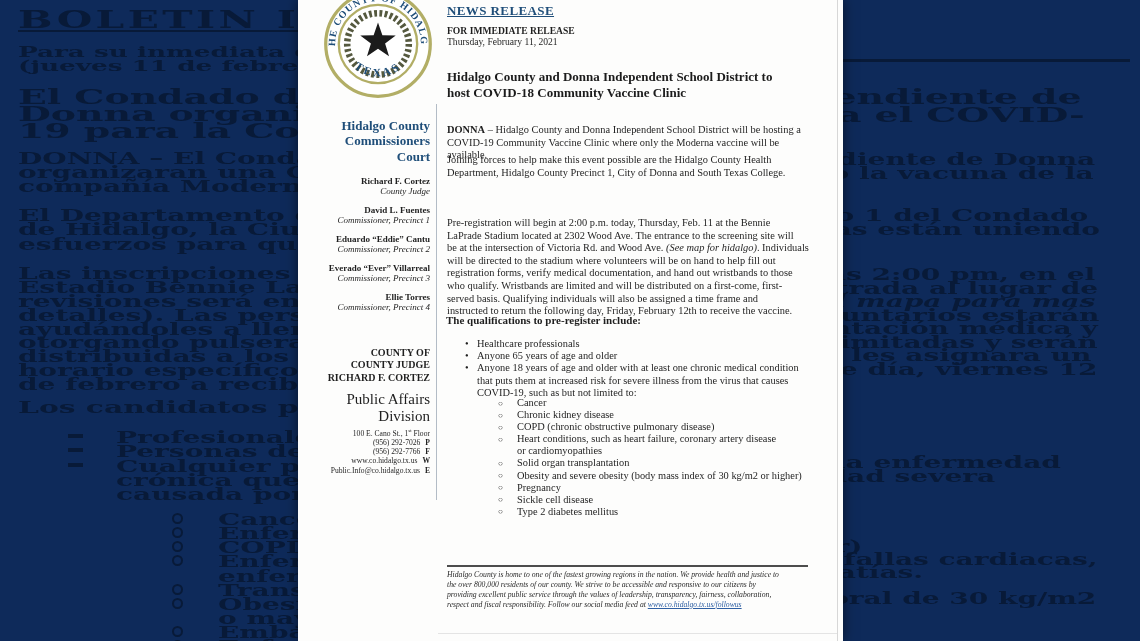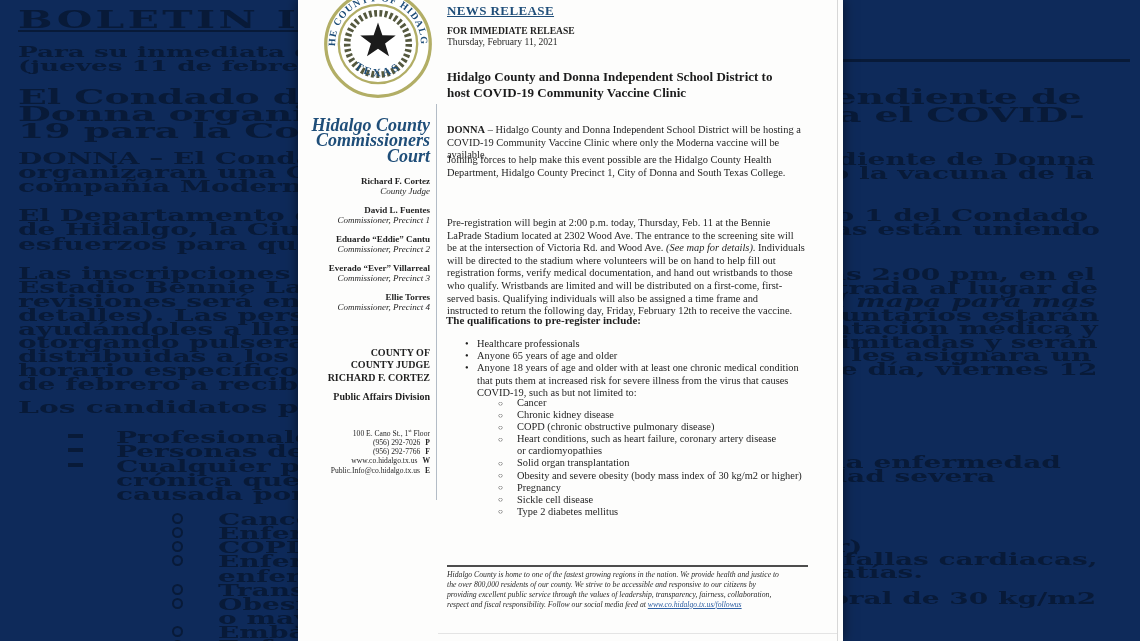--- a/index.html
+++ b/index.html
@@ -34,27 +34,27 @@
   .seal{position:absolute;left:24px;top:-12px;width:112px;height:112px;}
   .nr{position:absolute;left:149px;top:3px;font-size:13px;font-weight:bold;color:#1f4e79;
       text-decoration:underline;letter-spacing:.4px;}
   .meta{position:absolute;left:149px;top:25px;font-size:9.6px;line-height:11px;}
   .meta .b{font-weight:bold;}
   .title{position:absolute;left:149px;top:69px;width:400px;font-size:13px;font-weight:bold;
          line-height:15.5px;color:#1c1c1c;font-family:Liberation Serif, serif;}
   .vline{position:absolute;left:138px;top:104px;width:1px;height:396px;background:#b3bcc6;}
 
   .side{position:absolute;left:8px;width:124px;text-align:right;}
-  .side-head{top:118px;font-size:18px;font-weight:bold;line-height:15.3px;color:#1f4e79;font-style:italic;}
+  .side-head{top:118px;font-size:13px;font-weight:bold;line-height:15.3px;color:#1f4e79;}
   .officials{top:176px;font-size:9px;line-height:10px;}
   .off{margin-bottom:9px;}
   .off .name{font-weight:bold;}
   .off .role{font-style:italic;}
   .office{top:347px;font-size:10px;font-weight:bold;line-height:12.3px;}
-  .division{top:391px;font-size:10px;font-weight:bold;}
+  .division{top:391px;font-size:15px;font-weight:normal;}
   .addr{top:426px;font-size:7.6px;line-height:9.3px;}
   .addr .tag{font-weight:bold;margin-left:5px;}
   .addr sup{font-size:5px;}
 
   .para{position:absolute;left:149px;font-size:10.4px;line-height:12.6px;}
   .para div{white-space:nowrap;}
   .p1{top:124px;} .p2{top:154px;} .p3{top:217px;}
   .b{font-weight:bold;}
   .qual{position:absolute;left:148px;top:314px;font-size:11px;font-weight:bold;}
 
@@ -173,21 +173,21 @@
 
     <div class="nr">NEWS RELEASE</div>
 
     <div class="meta">
       <div class="b">FOR IMMEDIATE RELEASE</div>
       <div>Thursday, February 11, 2021</div>
     </div>
 
     <div class="title">
       <div>Hidalgo County and Donna Independent School District to</div>
-      <div>host COVID-19 Community Vaccine Clinic</div>
+      <div>host COVID-18 Community Vaccine Clinic</div>
     </div>
 
     <div class="vline"></div>
 
     <div class="side side-head">
       <div>Hidalgo County</div>
       <div>Commissioners</div>
       <div>Court</div>
     </div>
 
@@ -237,21 +237,21 @@
     </div>
 
     <div class="para p2">
       <div>Joining forces to help make this event possible are the Hidalgo County Health</div>
       <div>Department, Hidalgo County Precinct 1, City of Donna and South Texas College.</div>
     </div>
 
     <div class="para p3">
       <div>Pre-registration will begin at 2:00 p.m. today, Thursday, Feb. 11 at the Bennie</div>
       <div>LaPrade Stadium located at 2302 Wood Ave. The entrance to the screening site will</div>
-      <div><span>be at the intersection of Victoria Rd. and Wood Ave. </span><span class="it">(See map for details)</span><span>. Individuals</span></div>
+      <div><span>be at the intersection of Victoria Rd. and Wood Ave. </span><span class="it">(See map for hidalgo)</span><span>. Individuals</span></div>
       <div>will be directed to the stadium where volunteers will be on hand to help fill out</div>
       <div>registration forms, verify medical documentation, and hand out wristbands to those</div>
       <div>who qualify. Wristbands are limited and will be distributed on a first-come, first-</div>
       <div>served basis. Qualifying individuals will also be assigned a time frame and</div>
       <div>instructed to return the following day, Friday, February 12th to receive the vaccine.</div>
     </div>
 
     <div class="qual">The qualifications to pre-register include:</div>
 
     <div class="blist">

